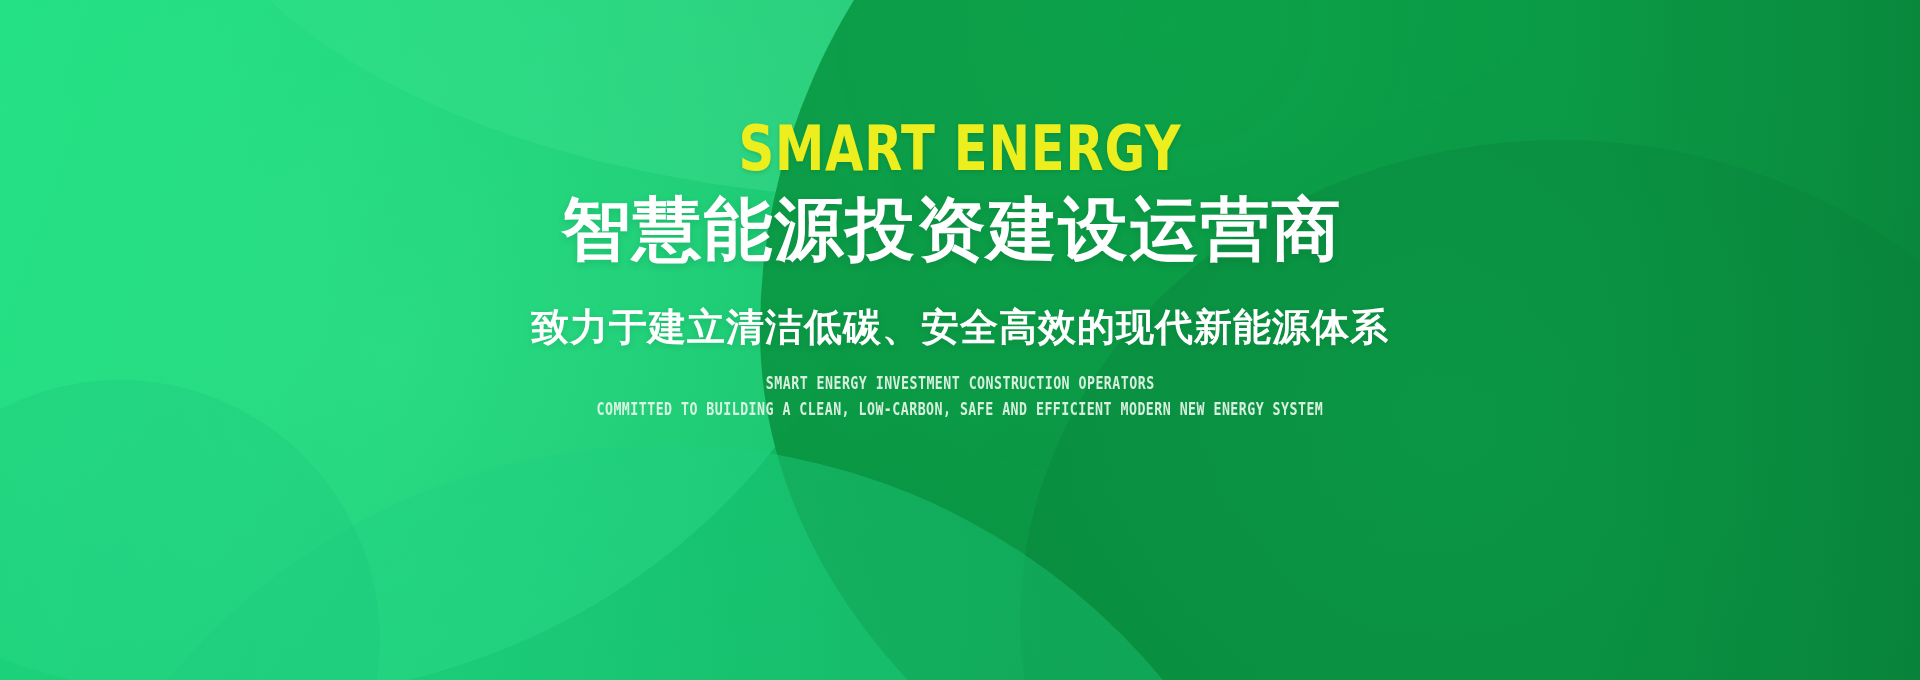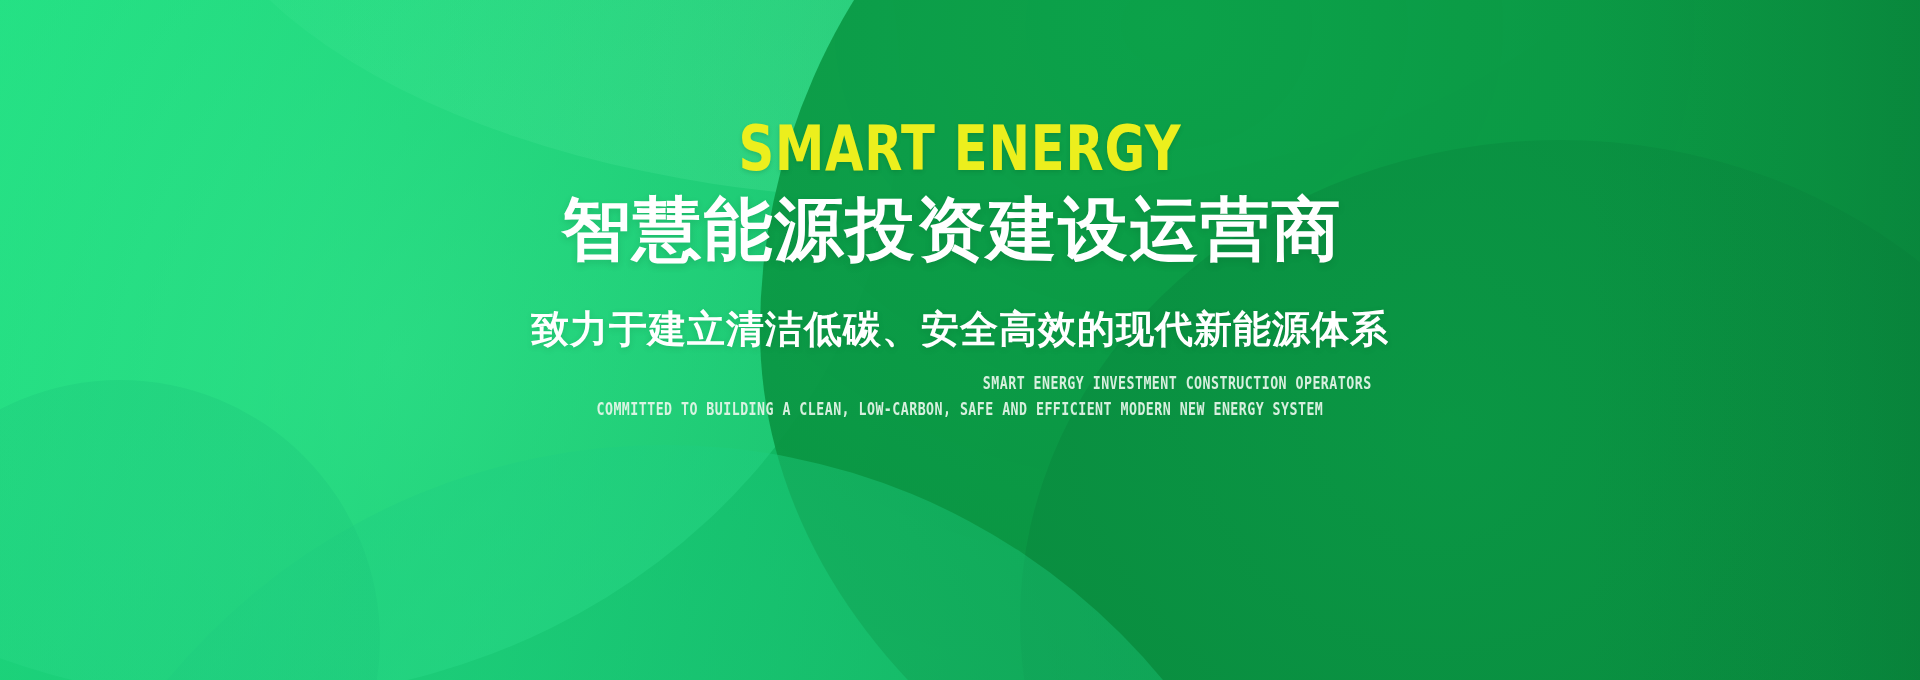--- a/index.html
+++ b/index.html
@@ -136,36 +136,36 @@
     font-size: 69px;
     line-height: 1.08;
     letter-spacing: 2px;
     color: #ffffff;
     white-space: nowrap;
     margin: 12px 16px 0 0;
     text-shadow: 0 3px 7px rgba(0,70,30,0.16);
   }
 
   .subtitle-cn {
-    font-family: Liberation Sans, sans-serif;
+    font-family: Liberation Mono, monospace;
     font-weight: 700;
     font-size: 38px;
     line-height: 1.2;
     letter-spacing: 1px;
     color: #ffffff;
     white-space: nowrap;
     margin: 40px 0 0 0;
     text-shadow: 0 2px 6px rgba(0,70,30,0.14);
   }
 
   .caption-block {
     margin-top: 22px;
     display: flex;
     flex-direction: column;
-    align-items: flex-end;
+    align-items: center;
     gap: 6px;
   }
 
   .caption-line {
     font-family: "DejaVu Sans Mono", "Liberation Mono", monospace;
     font-weight: 700;
     font-size: 17px;
     line-height: 1.15;
     letter-spacing: 0.6px;
     color: #e7f7ea;

